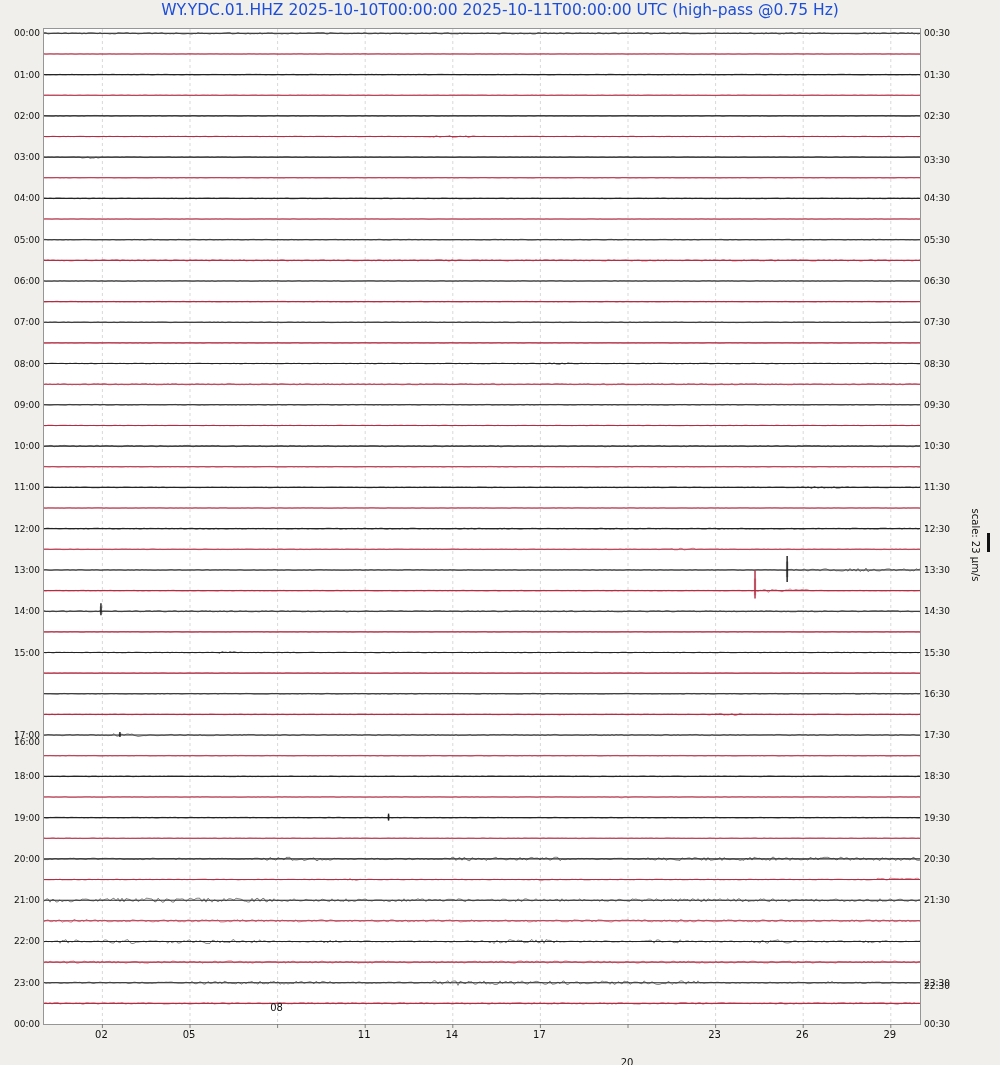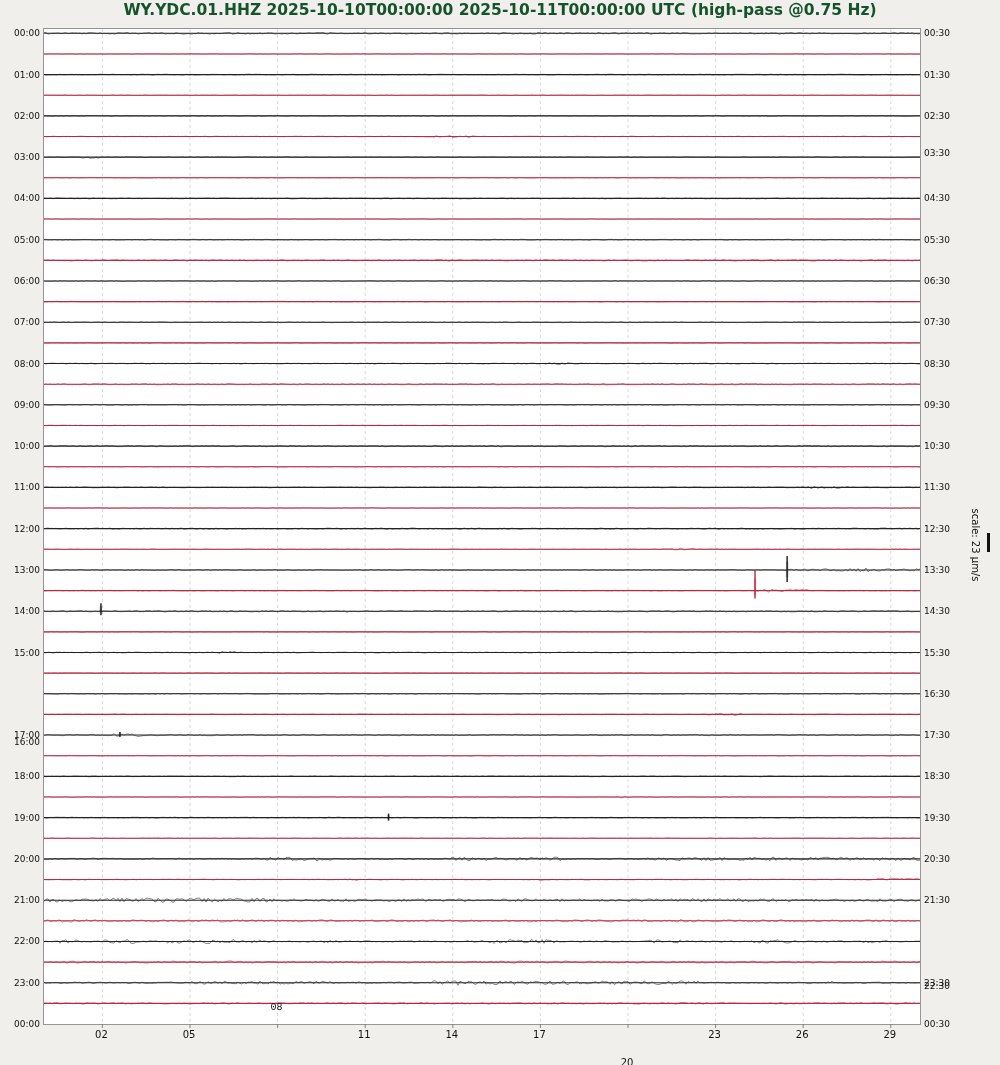--- a/index.html
+++ b/index.html
@@ -1,19 +1,19 @@
 <!DOCTYPE html>
 <html><head>
 <meta charset="utf-8">
 <style>
   html,body{margin:0;padding:0;}
   body{font-family:"DejaVu Sans","Liberation Sans",sans-serif;background:#f0efeb;}
   .figure{position:relative;width:1000px;height:1065px;background:#f0efeb;overflow:hidden;}
   .title{position:absolute;top:1px;left:0;width:1000px;text-align:center;
-         font-size:15.5px;font-weight:bold;color:#14532d;letter-spacing:0px;}
+         font-size:15.5px;font-weight:normal;color:#1d4ed8;letter-spacing:0px;}
   .plot{position:absolute;left:43px;top:28px;width:876px;height:995px;
         background:#ffffff;border:1px solid #969696;}
   .plot svg{position:absolute;left:0;top:0;overflow:visible;display:block;}
   .ylab{position:absolute;font-size:9px;color:#111;line-height:10px;white-space:nowrap;}
   .ylab.left{width:38px;text-align:right;left:2px;}
   .ylab.right{left:924px;text-align:left;width:46px;}
   .xtick{position:absolute;font-size:10px;color:#111;width:30px;text-align:center;line-height:11px;}
   .xlabel{position:absolute;left:43px;width:876px;top:1043px;text-align:center;
           font-size:11px;color:#111;}
   .scale-label{position:absolute;left:930px;top:539px;width:90px;height:12px;
@@ -180,21 +180,21 @@
       <div class="ylab left" style="top: 853.9px;">20:00</div>
       <div class="ylab left" style="top: 895.18px;">21:00</div>
       <div class="ylab left" style="top: 936.46px;">22:00</div>
       <div class="ylab left" style="top: 977.74px;">23:00</div>
       <div class="ylab left" style="top: 1019px;">00:00</div>
     </div>
   <div id="right-labels">
       <div class="ylab right" style="top: 28.3px;">00:30</div>
       <div class="ylab right" style="top: 69.58px;">01:30</div>
       <div class="ylab right" style="top: 110.86px;">02:30</div>
-      <div class="ylab right" style="top: 148px;">03:30</div>
+      <div class="ylab right" style="top: 155px;">03:30</div>
       <div class="ylab right" style="top: 193.42px;">04:30</div>
       <div class="ylab right" style="top: 234.7px;">05:30</div>
       <div class="ylab right" style="top: 275.98px;">06:30</div>
       <div class="ylab right" style="top: 317.26px;">07:30</div>
       <div class="ylab right" style="top: 358.54px;">08:30</div>
       <div class="ylab right" style="top: 399.82px;">09:30</div>
       <div class="ylab right" style="top: 441.1px;">10:30</div>
       <div class="ylab right" style="top: 482.38px;">11:30</div>
       <div class="ylab right" style="top: 523.66px;">12:30</div>
       <div class="ylab right" style="top: 564.94px;">13:30</div>
@@ -206,21 +206,21 @@
       <div class="ylab right" style="top: 812.62px;">19:30</div>
       <div class="ylab right" style="top: 853.9px;">20:30</div>
       <div class="ylab right" style="top: 895.18px;">21:30</div>
       <div class="ylab right" style="top: 936.46px; margin-top: 45px;">22:30</div>
       <div class="ylab right" style="top: 977.74px;">23:30</div>
       <div class="ylab right" style="top: 1019px;">00:30</div>
     </div>
   <div id="x-ticks">
       <div class="xtick" style="left: 86.4px; top: 1029px;">02</div>
       <div class="xtick" style="left: 174px; top: 1029px;">05</div>
-      <div class="xtick" style="left: 261.6px; top: 1002px; font-family: Liberation Mono, monospace;">08</div>
+      <div class="xtick" style="left: 261.6px; top: 1002px;">08</div>
       <div class="xtick" style="left: 349.2px; top: 1029px;">11</div>
       <div class="xtick" style="left: 436.8px; top: 1029px;">14</div>
       <div class="xtick" style="left: 524.4px; top: 1029px;">17</div>
       <div class="xtick" style="left: 612px; top: 1029px; margin-top: 28px;">20</div>
       <div class="xtick" style="left: 699.6px; top: 1029px;">23</div>
       <div class="xtick" style="left: 787.2px; top: 1029px;">26</div>
       <div class="xtick" style="left: 874.8px; top: 1029px;">29</div>
     </div>
   <div class="scale-label">scale: 23 µm/s</div>
   <div class="scale-bar"></div>

